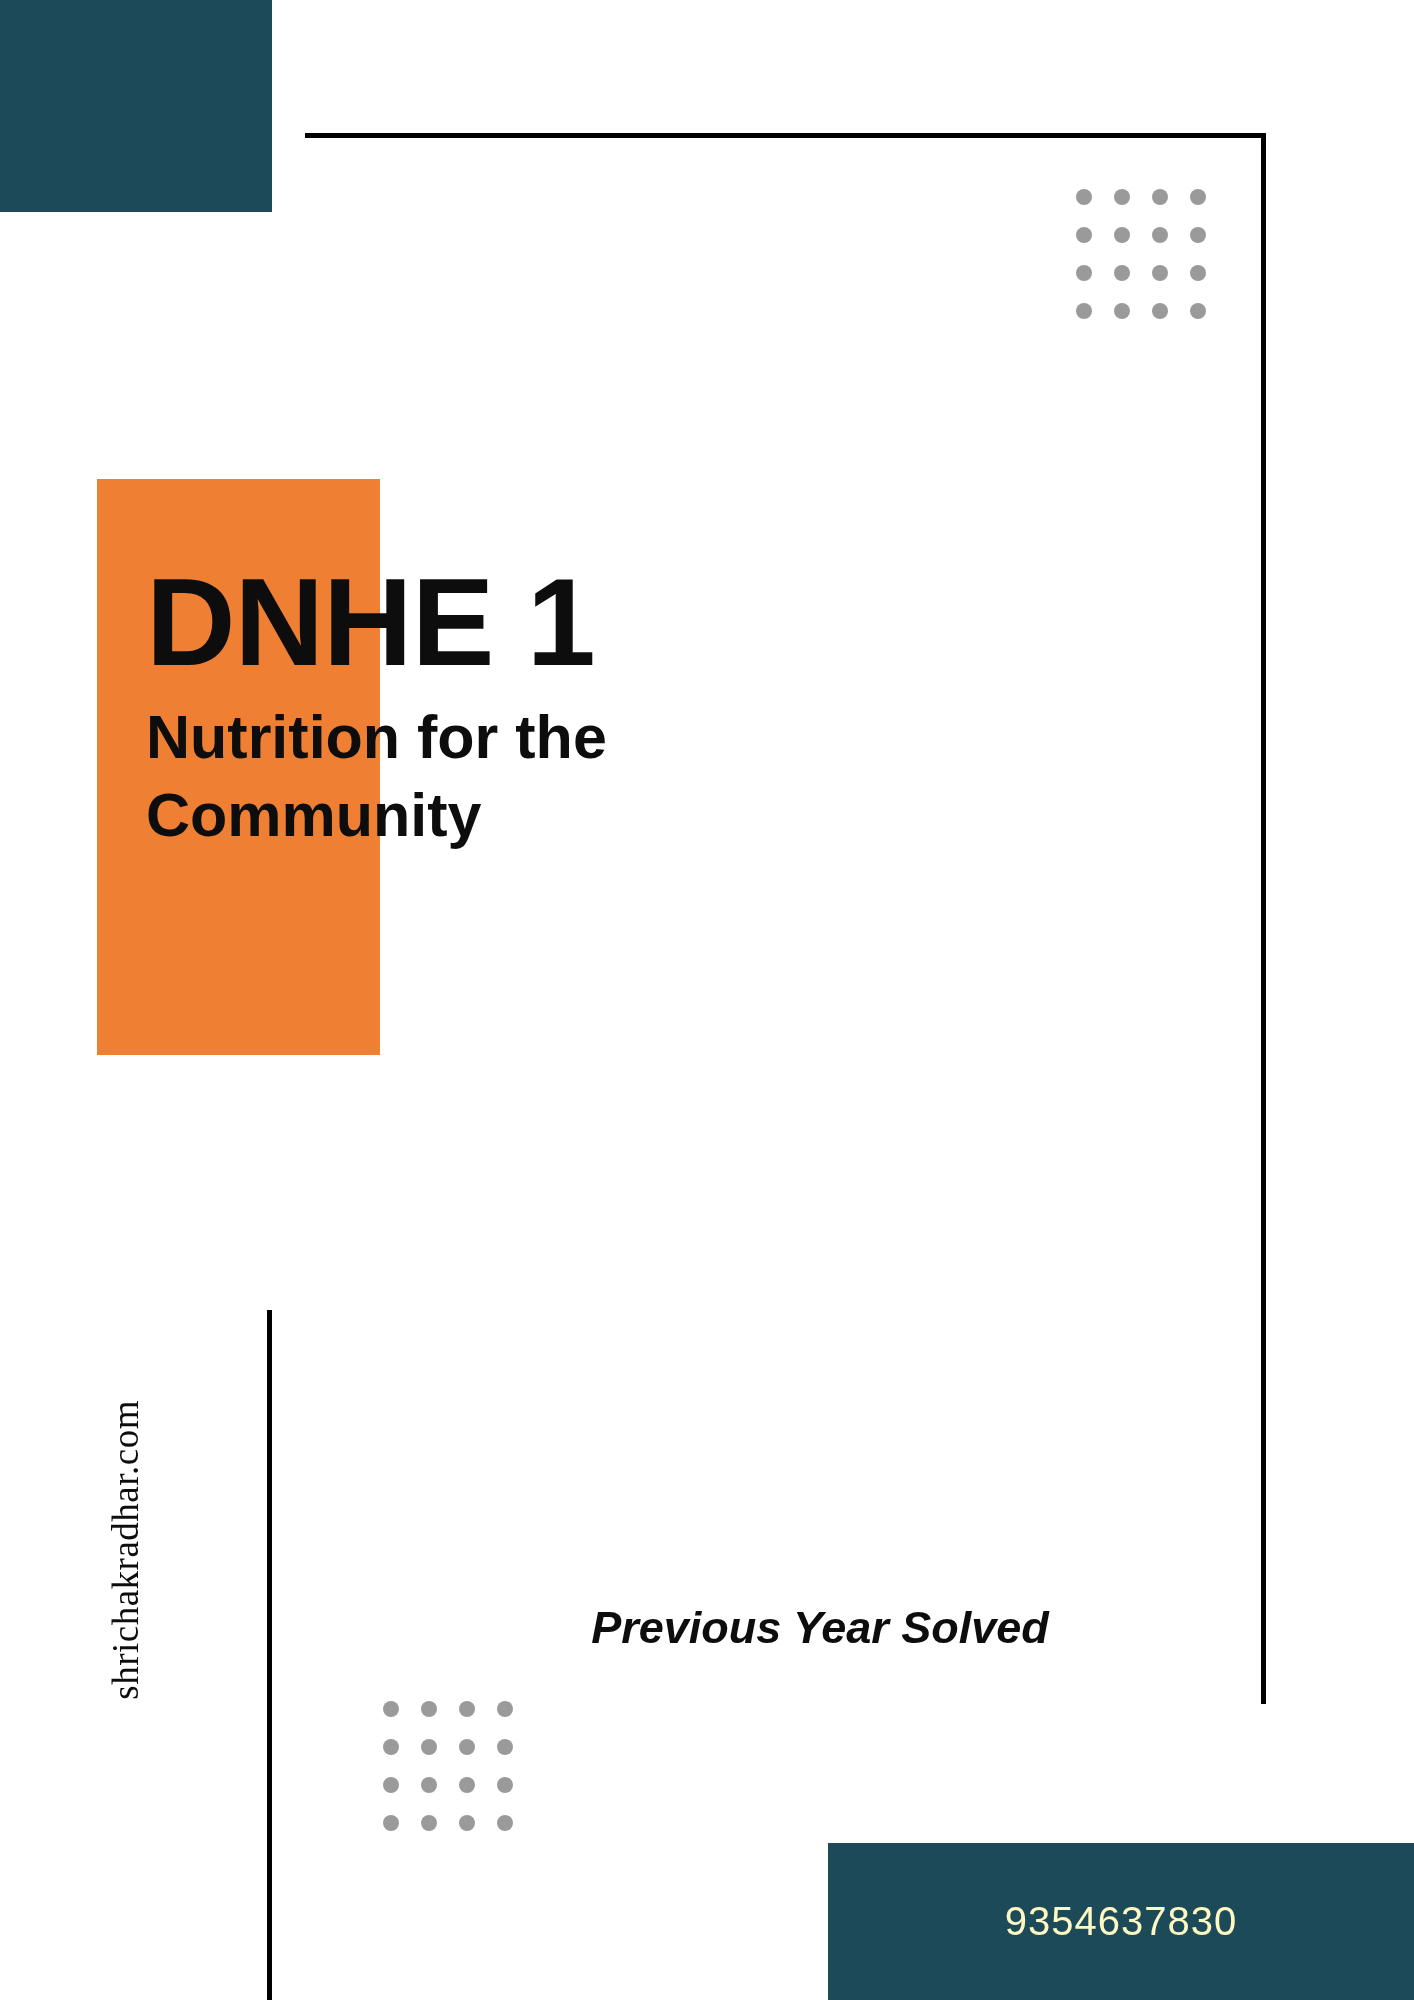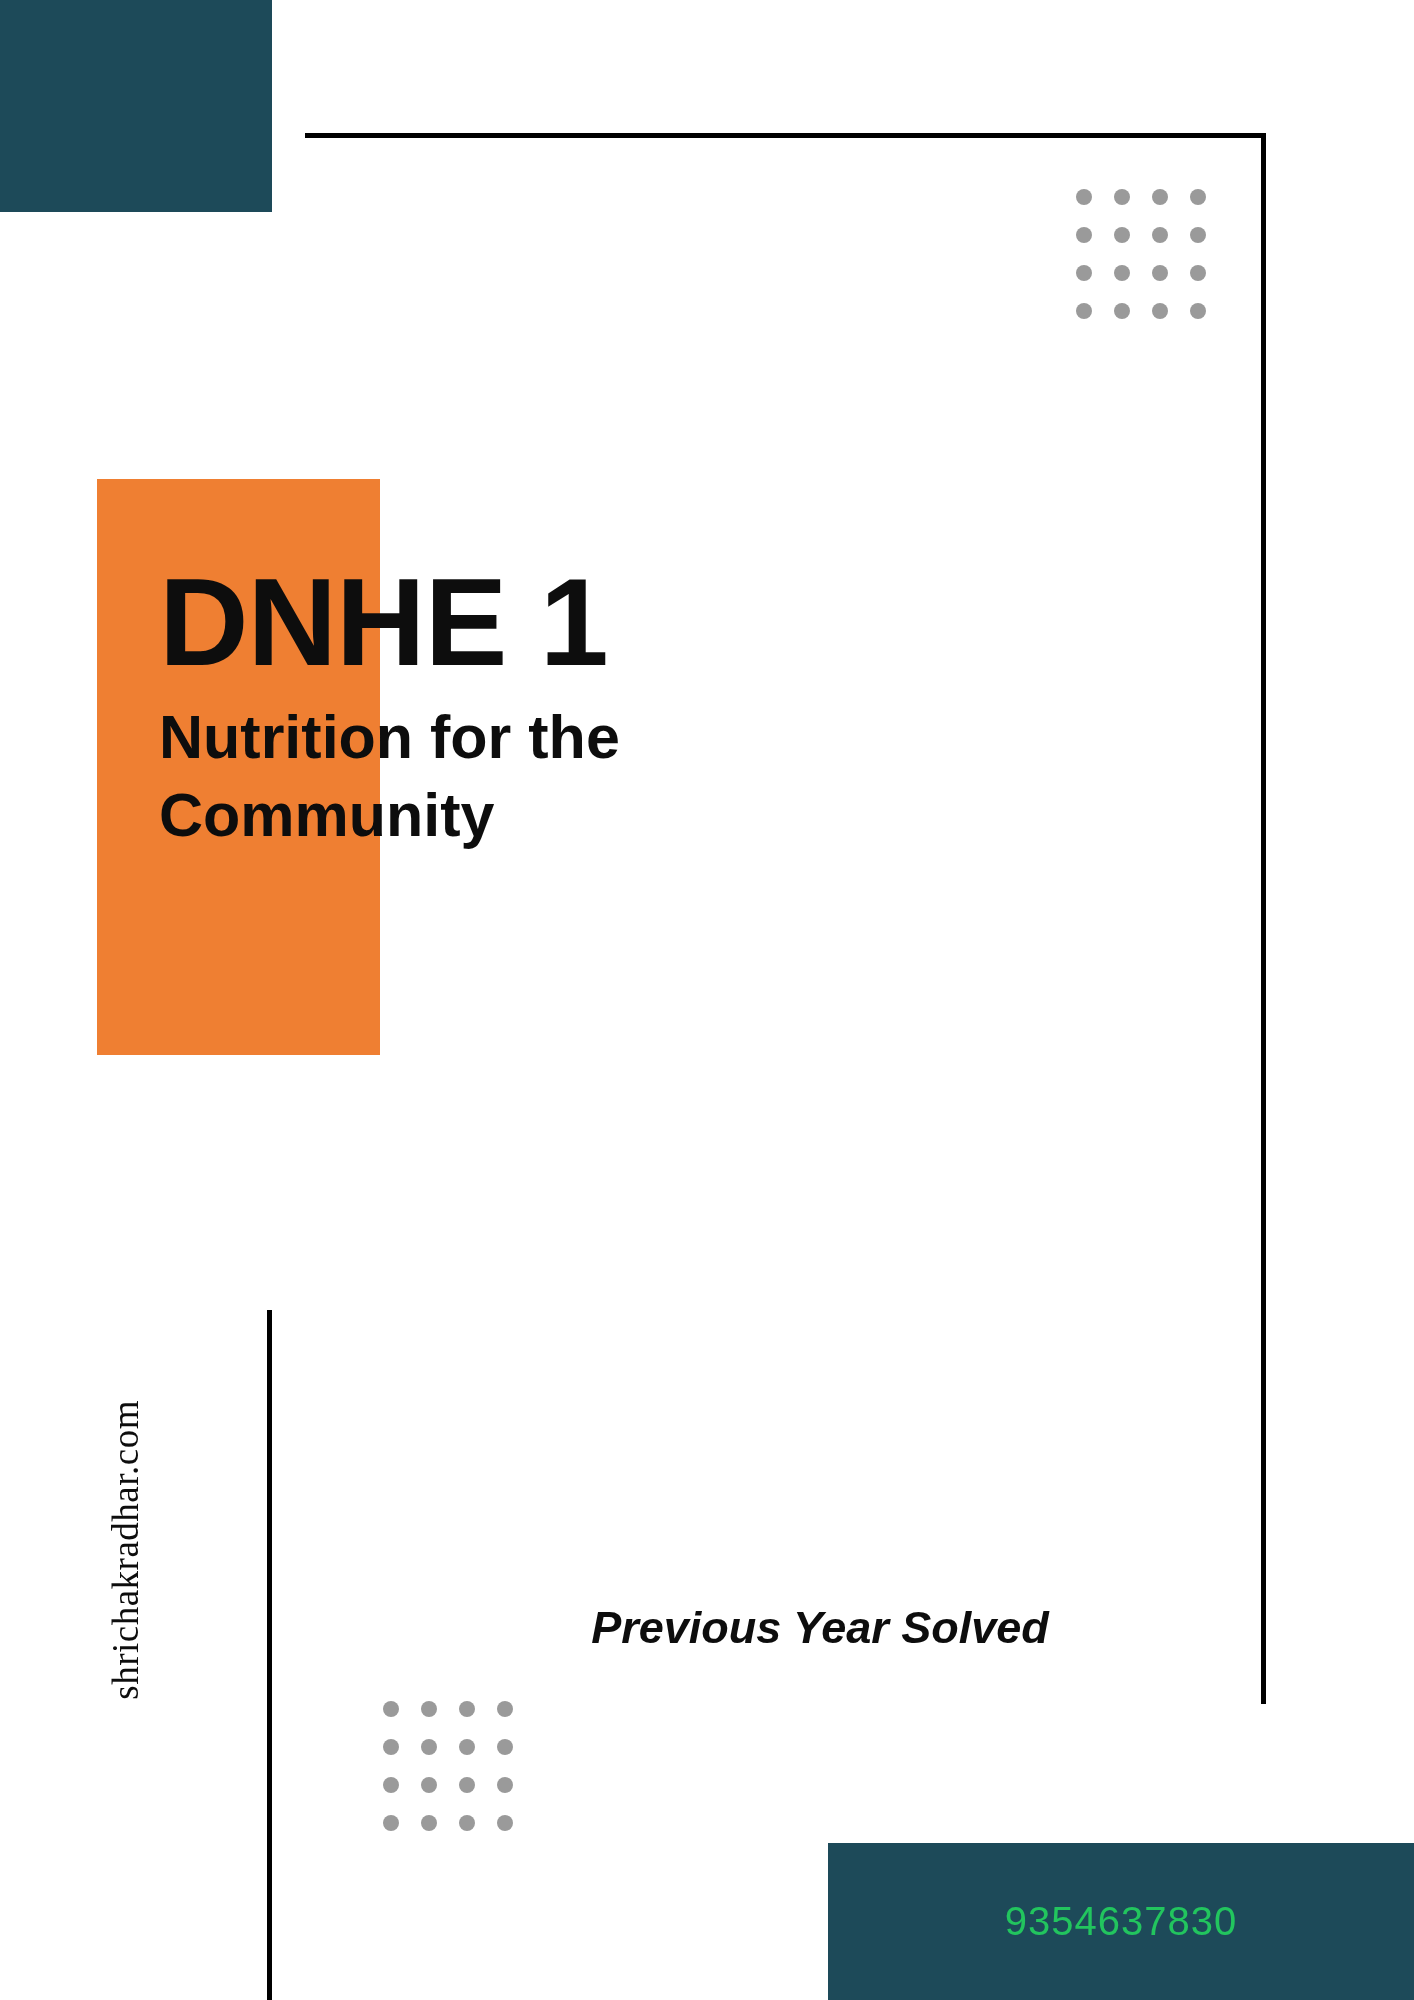--- a/index.html
+++ b/index.html
@@ -34,21 +34,21 @@
     left: 828px;
     top: 1843px;
     width: 586px;
     height: 157px;
     background: #1d4a59;
     display: flex;
     align-items: center;
     justify-content: center;
   }
   .phone-number {
-    color: #22c55e;
+    color: #fef9c3;
     font-size: 40px;
     letter-spacing: 1px;
     font-weight: 400;
   }
 
   
   .rule-top {
     position: absolute;
     left: 305px;
     top: 133px;
@@ -80,21 +80,21 @@
     left: 97px;
     top: 479px;
     width: 283px;
     height: 576px;
     background: #ef7f32;
   }
 
   
   .title-wrap {
     position: absolute;
-    left: 159px;
+    left: 146px;
     top: 560px;
     width: 820px;
   }
   .course-code {
     font-size: 124px;
     line-height: 1.0;
     font-weight: 800;
     letter-spacing: -1px;
     color: #0d0d0d;
     margin: 0;

